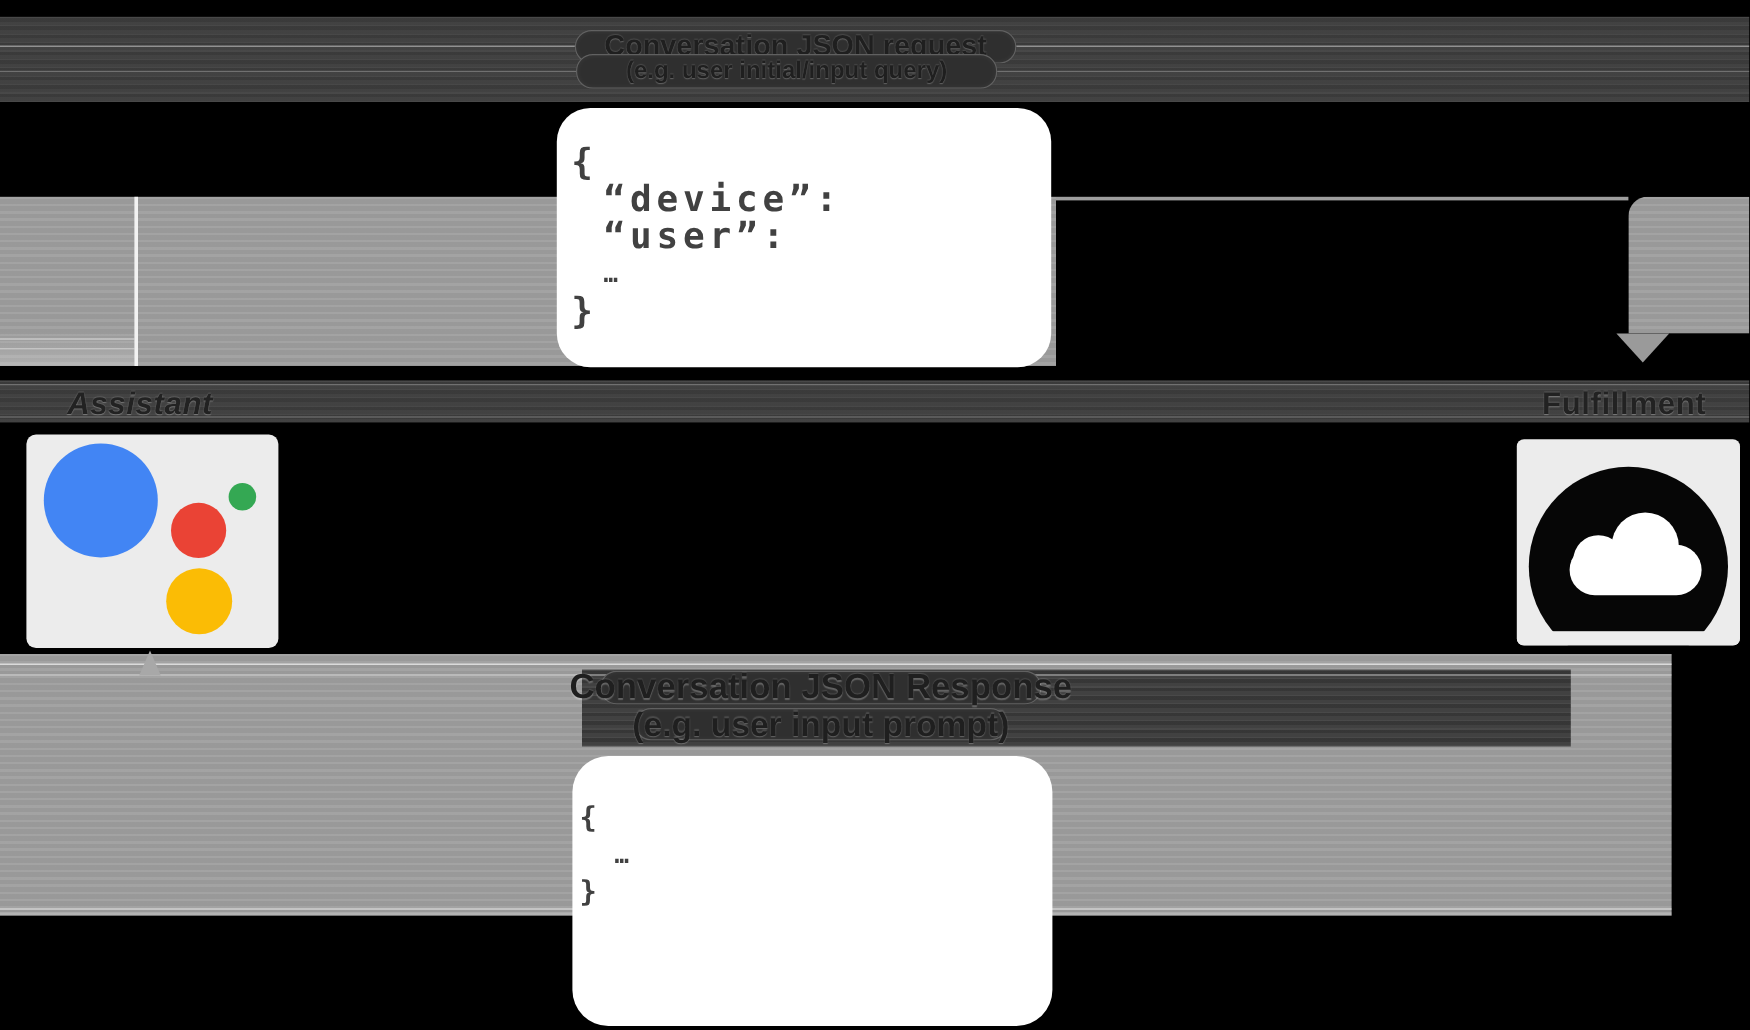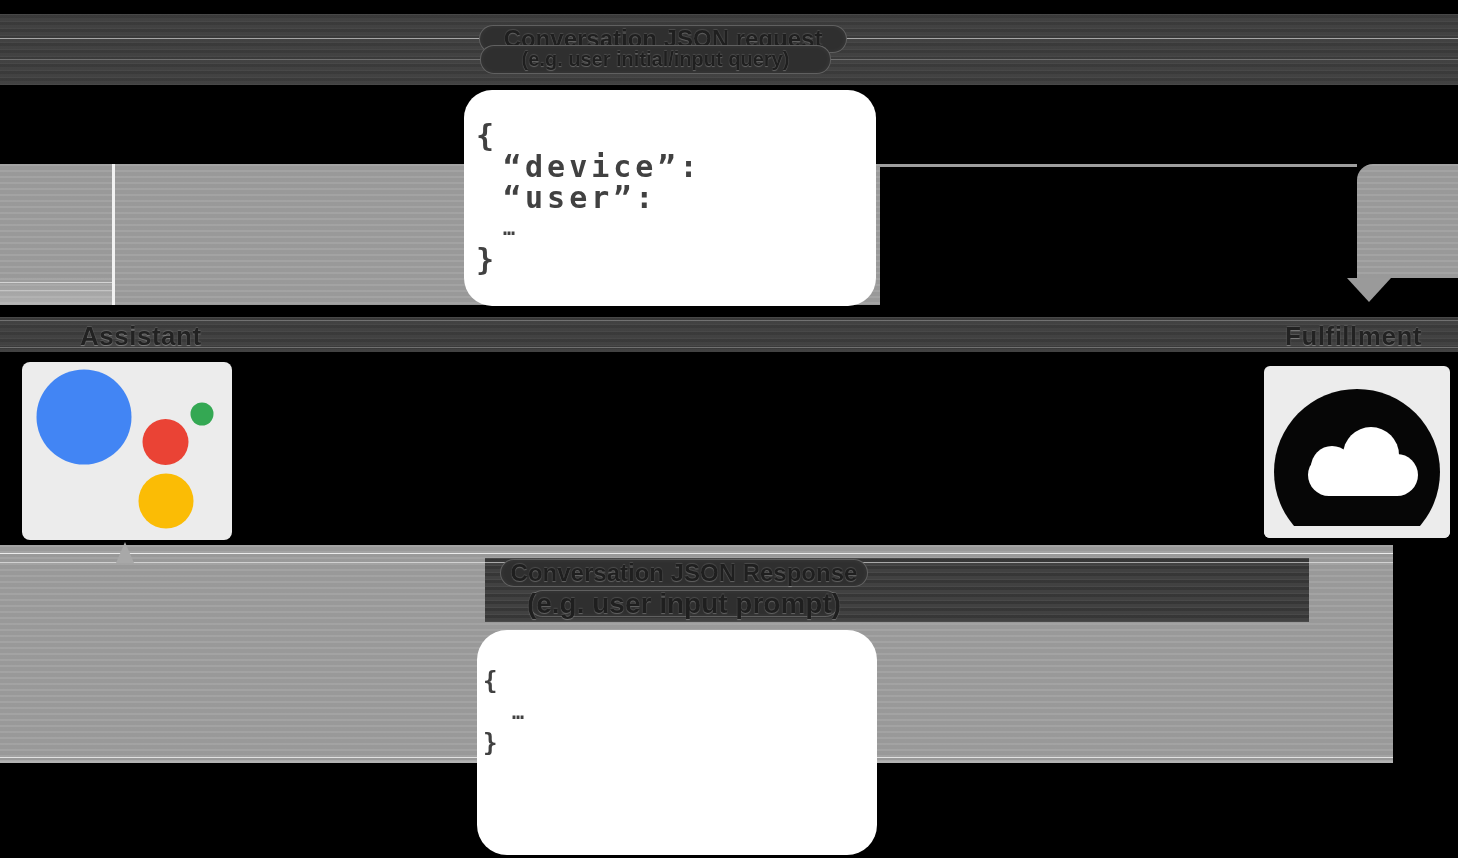--- a/index.html
+++ b/index.html
@@ -41,29 +41,29 @@
   .pill{
     position:absolute;z-index:3;border-radius:14px;background:#2f2f2f;
     box-shadow:inset 0 0 0 1px rgba(255,255,255,0.22), inset 0 0 6px rgba(255,255,255,0.07);
     display:flex;align-items:center;justify-content:center;
     color:#1f1f1f;font-weight:bold;
     text-shadow:0 1px 1px rgba(255,255,255,0.26),0 -1px 1px rgba(255,255,255,0.14);
     white-space:nowrap;
   }
   .pill1{left:479px;top:25px;width:368px;height:28px;font-size:24px;justify-content:center;}
   .pill2{left:480px;top:45px;width:351px;height:29px;font-size:20px;}
-  .pill3{left:500px;top:559px;width:368px;height:28px;font-size:24px;}
+  .pill3{left:500px;top:559px;width:368px;height:28px;font-size:29px;}
   .pill4{left:529px;top:590px;width:310px;height:27px;font-size:28px;}
   
   .actor-label{
     position:absolute;top:4px;font-size:26px;font-weight:bold;color:#222;
     text-shadow:0 1px 1px rgba(255,255,255,0.3),0 -1px 1px rgba(255,255,255,0.15);
     letter-spacing:0.5px;white-space:nowrap;
   }
-  .actor-assistant{left:80px;}
+  .actor-assistant{left:56px;font-style:italic;}
   .actor-fulfillment{left:1285px;}
   
   .card{position:absolute;background:#ececec;border-radius:8px;z-index:2;}
   .assistant-card{left:22px;top:362px;width:210px;height:178px;}
   .cloud-card{left:1264px;top:366px;width:186px;height:172px;border-radius:6px;overflow:hidden;}
   
   .code-box{
     position:absolute;background:#fff;z-index:4;
     font-family:"DejaVu Sans Mono",monospace;font-weight:bold;color:#414141;
   }

